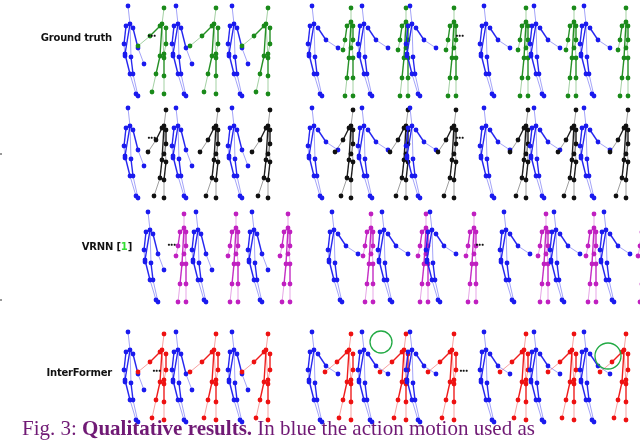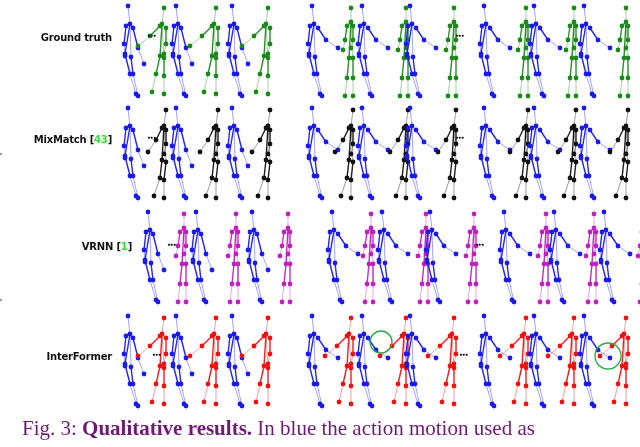--- a/index.html
+++ b/index.html
@@ -541,21 +541,20 @@
           <circle cx="622" cy="78" r="2.4" fill="#1a8a1a"></circle>
           <circle cx="628" cy="78" r="2.4" fill="#1a8a1a"></circle>
           <circle cx="620" cy="96" r="2.4" fill="#1a8a1a"></circle>
           <circle cx="628" cy="96" r="2.4" fill="#1a8a1a"></circle>
         </g>
       </svg>
       <div class="ellipsis" style="left: 147px; top: 32px; font-size: 6px;">•••</div>
       <div class="ellipsis" style="left: 455px; top: 32px; font-size: 6px;">•••</div>
     </div>
     <div class="row" style="top: 102px;">
-      <div class="row-label" style="top: 32px;"><span>MixMatch [</span><span class="ref">43</span><span>]</span></div>
       <svg width="640" height="102">
         <g>
           <line x1="128" y1="6" x2="130" y2="24" stroke="#1a1aee" stroke-width="0.9" stroke-opacity="0.45"></line>
           <line x1="130" y1="24" x2="126" y2="26" stroke="#1a1aee" stroke-width="1.4" stroke-opacity="0.95"></line>
           <line x1="130" y1="24" x2="133" y2="28" stroke="#1a1aee" stroke-width="0.9" stroke-opacity="0.45"></line>
           <line x1="126" y1="26" x2="124" y2="44" stroke="#1a1aee" stroke-width="1.4" stroke-opacity="0.95"></line>
           <line x1="124" y1="44" x2="125" y2="56" stroke="#1a1aee" stroke-width="0.9" stroke-opacity="0.45"></line>
           <line x1="133" y1="28" x2="138" y2="48" stroke="#1a1aee" stroke-width="1.4" stroke-opacity="0.95"></line>
           <line x1="138" y1="48" x2="144" y2="64" stroke="#1a1aee" stroke-width="0.9" stroke-opacity="0.45"></line>
           <line x1="130" y1="24" x2="125" y2="54" stroke="#1a1aee" stroke-width="1.4" stroke-opacity="0.95"></line>
@@ -1598,21 +1597,21 @@
           <circle cx="628" cy="58" r="2.4" fill="#c020c0"></circle>
           <circle cx="622" cy="78" r="2.4" fill="#c020c0"></circle>
           <circle cx="628" cy="78" r="2.4" fill="#c020c0"></circle>
           <circle cx="620" cy="96" r="2.4" fill="#c020c0"></circle>
           <circle cx="628" cy="96" r="2.4" fill="#c020c0"></circle>
         </g>
       </svg>
       <div class="ellipsis" style="left: 147px; top: 35px; font-size: 6px;">•••</div>
       <div class="ellipsis" style="left: 455px; top: 35px; font-size: 6px;">•••</div>
     </div>
-    <div class="row" style="top: 310px;">
+    <div class="row" style="top: 326px;">
       <div class="row-label" style="top: 41px;"><span>InterFormer</span></div>
       <svg width="640" height="102">
         <g>
           <line x1="128" y1="6" x2="130" y2="24" stroke="#1a1aee" stroke-width="0.9" stroke-opacity="0.45"></line>
           <line x1="130" y1="24" x2="126" y2="26" stroke="#1a1aee" stroke-width="1.4" stroke-opacity="0.95"></line>
           <line x1="130" y1="24" x2="133" y2="28" stroke="#1a1aee" stroke-width="0.9" stroke-opacity="0.45"></line>
           <line x1="126" y1="26" x2="124" y2="44" stroke="#1a1aee" stroke-width="1.4" stroke-opacity="0.95"></line>
           <line x1="124" y1="44" x2="125" y2="56" stroke="#1a1aee" stroke-width="0.9" stroke-opacity="0.45"></line>
           <line x1="133" y1="28" x2="138" y2="48" stroke="#1a1aee" stroke-width="1.4" stroke-opacity="0.95"></line>
           <line x1="138" y1="48" x2="144" y2="64" stroke="#1a1aee" stroke-width="0.9" stroke-opacity="0.45"></line>

